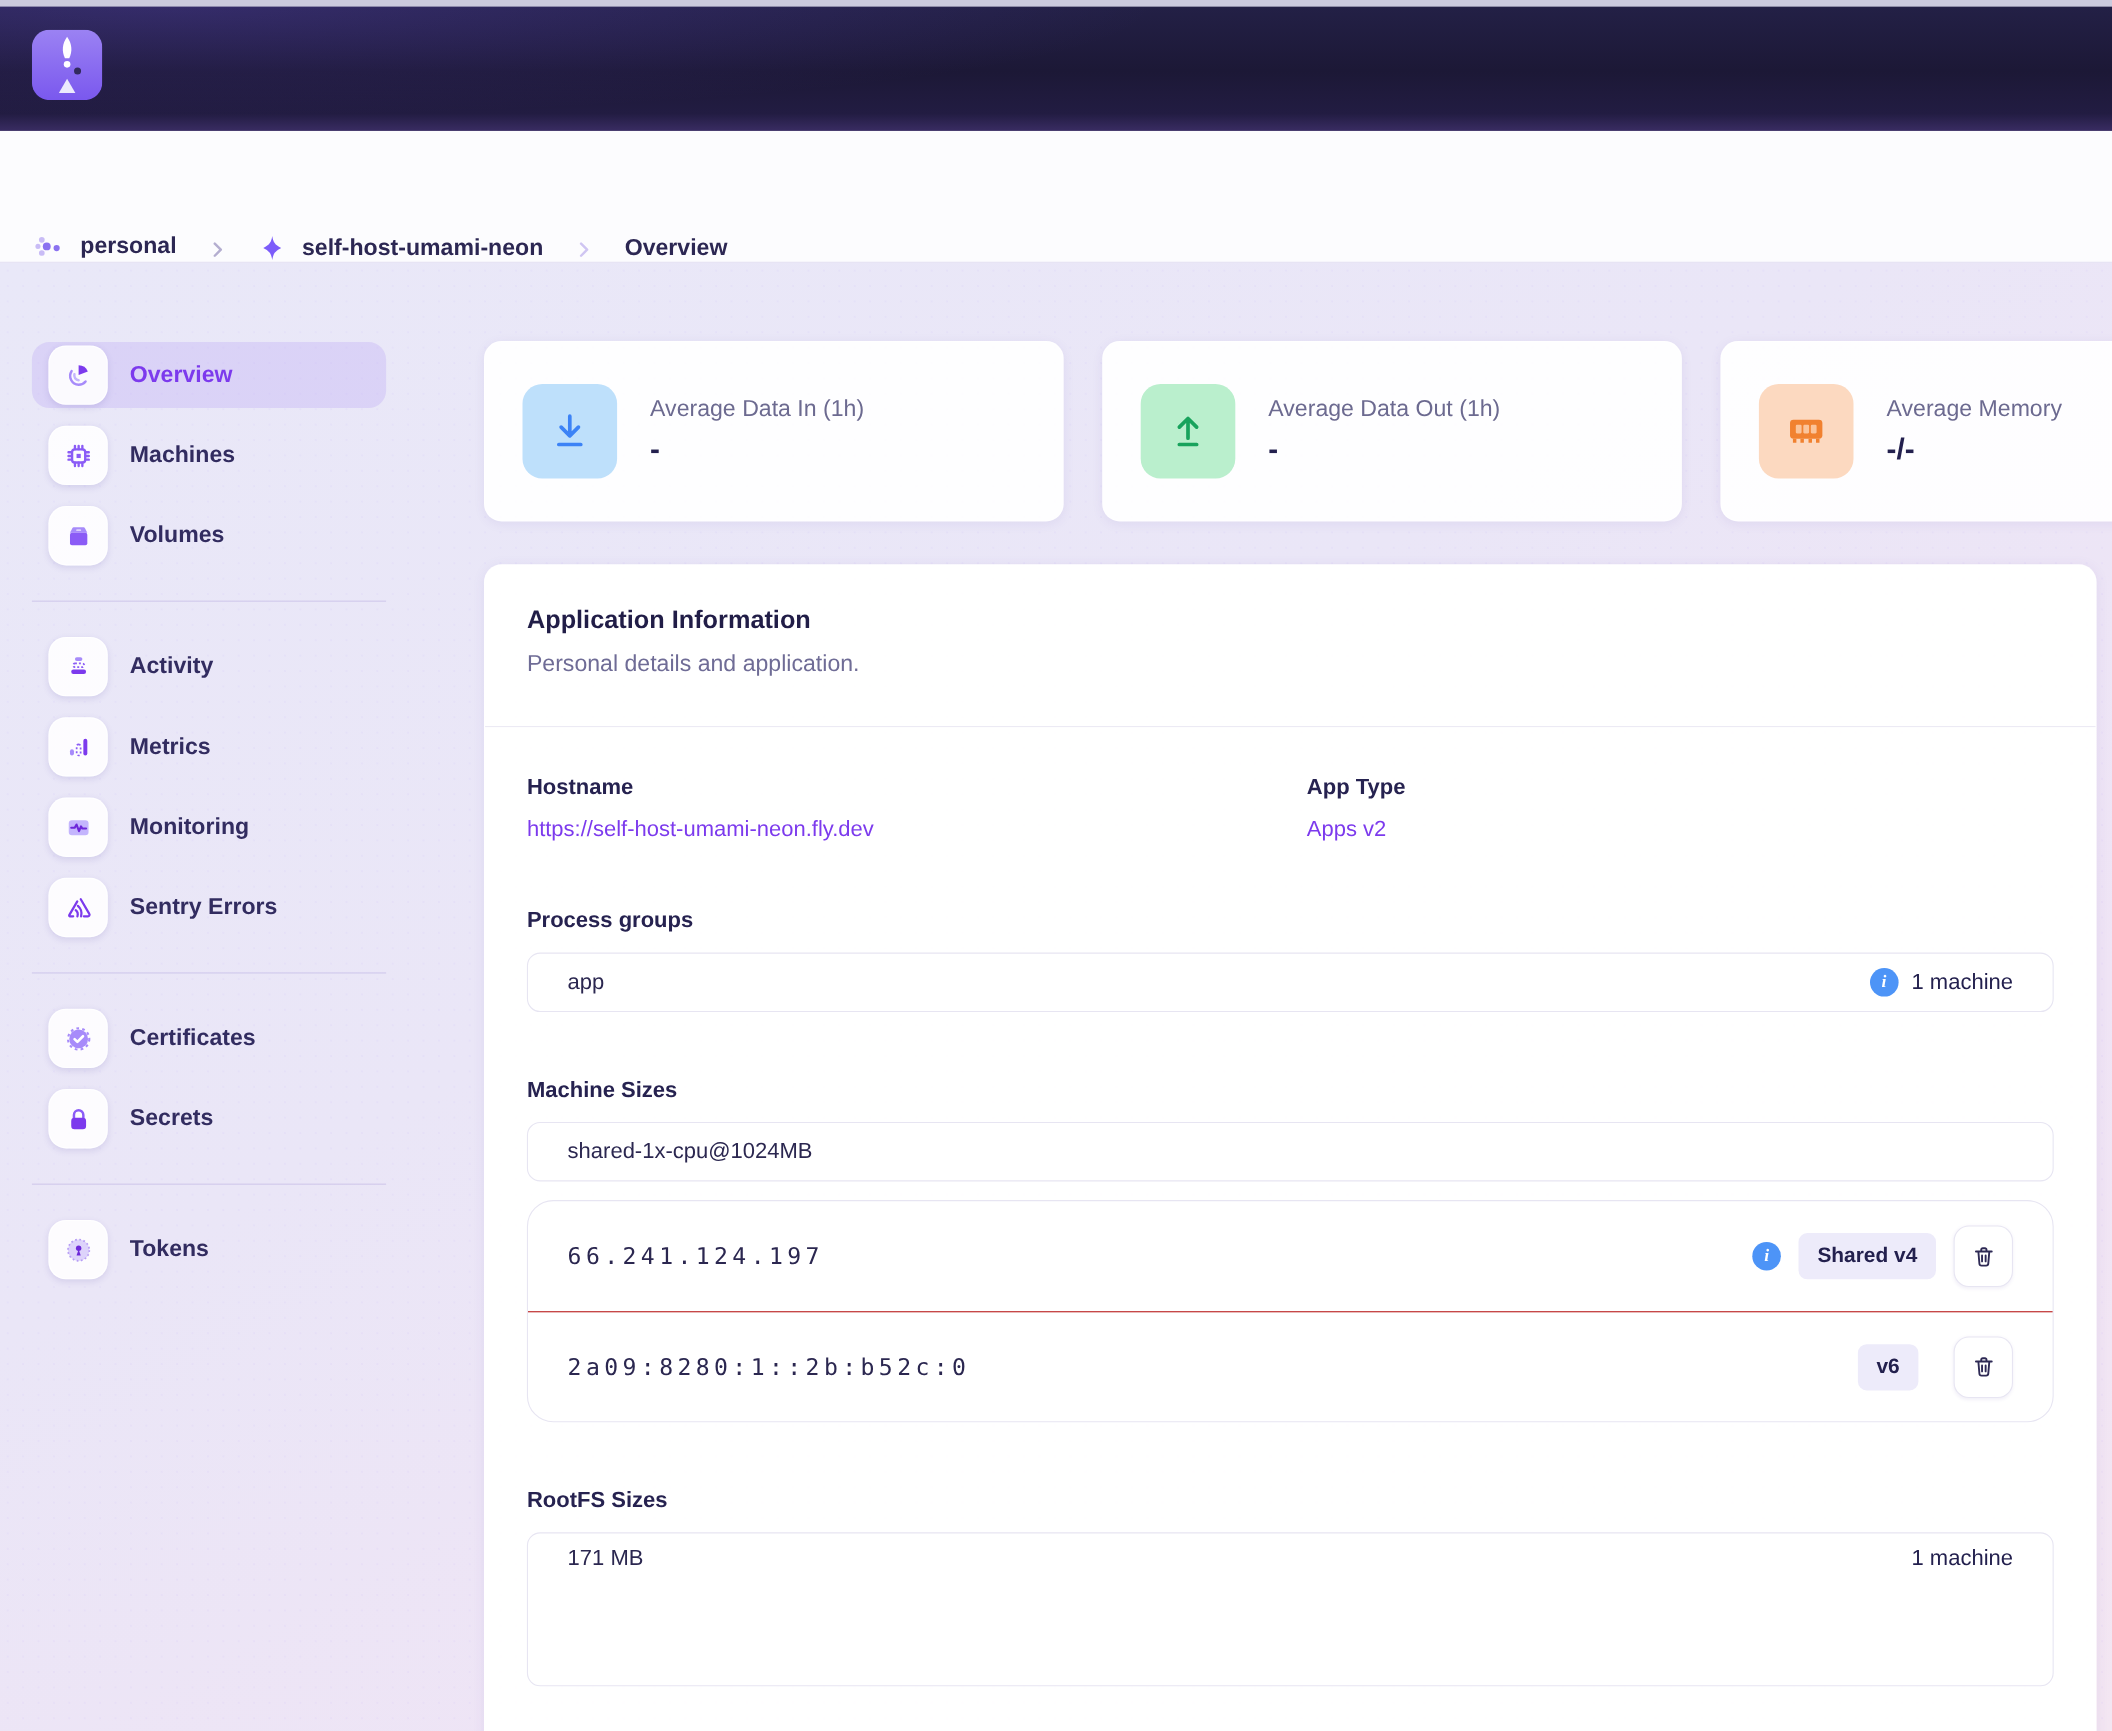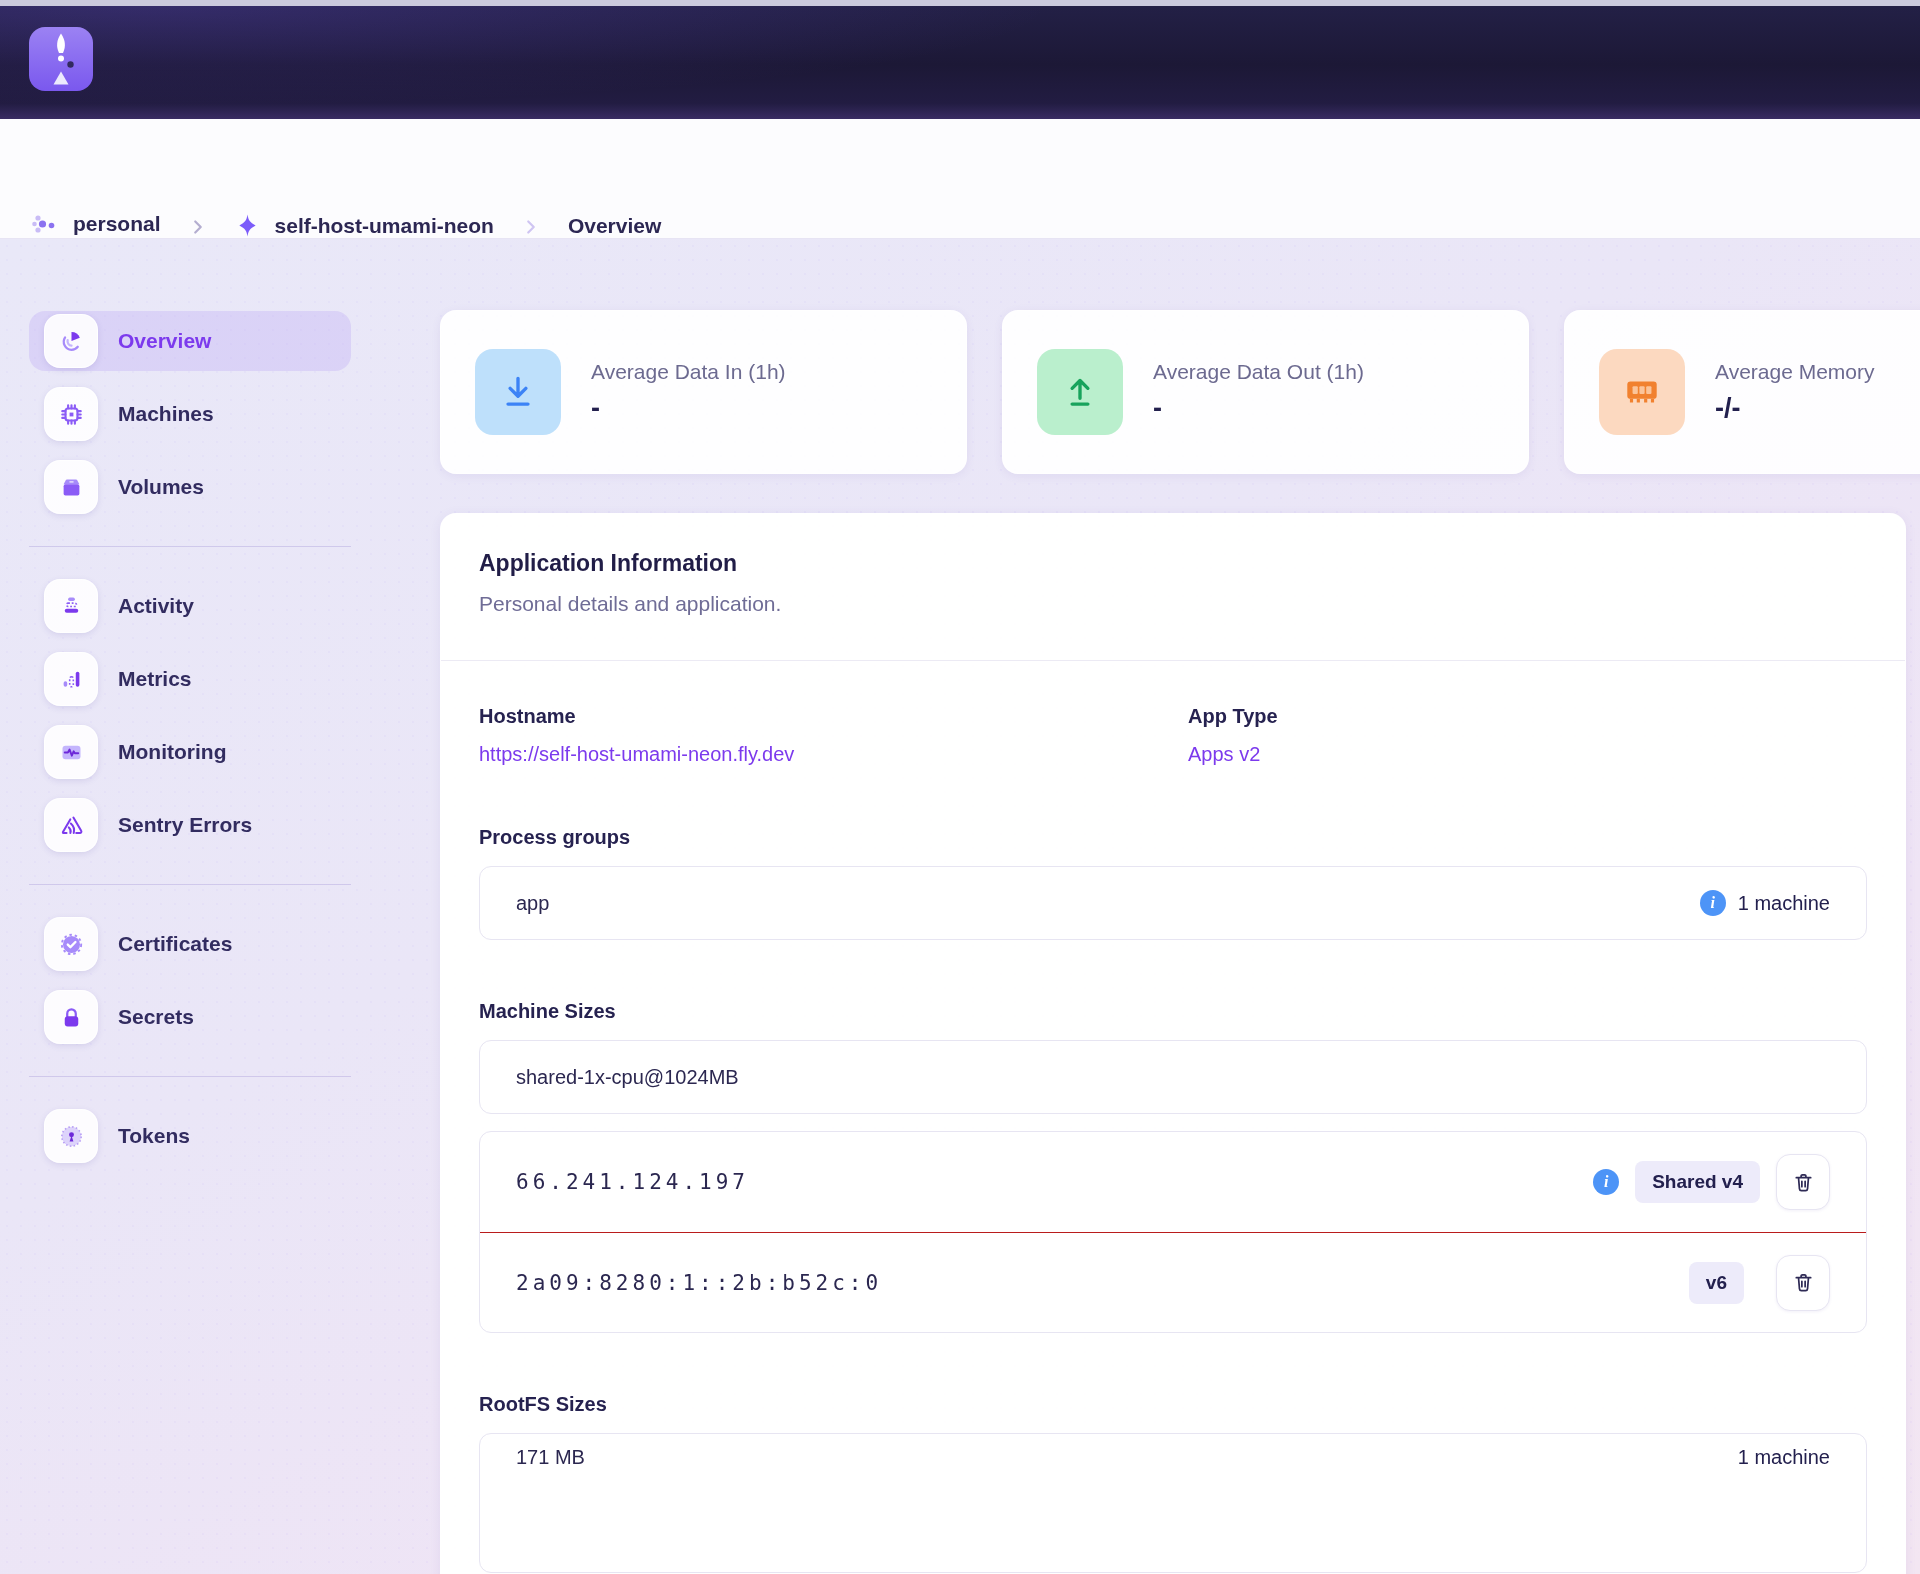--- a/index.html
+++ b/index.html
@@ -58,30 +58,30 @@
   .card-title { font-size:23px; font-weight:700; color:#211d47; }
   .card-subtitle { margin-top:15px; font-size:21px; color:#6f6c96; }
   .card-body { padding:0 38px; }
 
   .two-col { display:grid; grid-template-columns:709px 1fr; margin-top:44px; }
   .field-label { font-size:20px; font-weight:600; color:#262250; }
   .field-link { display:inline-block; margin-top:15px; font-size:20px; font-weight:500;
     color:#7c3aed; text-decoration:none; cursor:pointer; }
 
   .section-label { margin-top:60px; font-size:20px; font-weight:600; color:#262250; }
-  .pill-box { margin-top:17px; height:74px; border:1px solid #e7e5f2; border-radius:12px;
+  .pill-box { margin-top:17px; height:54px; border:1px solid #e7e5f2; border-radius:12px;
     background:#fff; display:flex; align-items:center; justify-content:space-between; padding:0 36px; }
   .box-text { font-size:20px; color:#2b2750; }
   .right-group { display:flex; align-items:center; gap:12px; }
   .machine-count { font-size:20px; color:#23204e; }
   .info-dot { width:26px; height:26px; border-radius:50%; background:#4d94f7; color:#fff;
     font-family:"Liberation Serif", serif; font-style:italic; font-weight:700; font-size:16px;
     display:flex; align-items:center; justify-content:center; cursor:pointer; flex:0 0 auto; }
 
-  .ip-box { margin-top:17px; border:1px solid #e7e5f2; border-radius:12px; background:#fff; }
+  .ip-box { margin-top:17px; border:1px solid #e7e5f2; border-radius:24px; background:#fff; }
   .ip-row { height:100px; display:flex; align-items:center; justify-content:space-between; padding:0 36px; }
   .ip-row + .ip-row { border-top:1px solid #b91c1c; }
   .mono { font-family:"DejaVu Sans Mono", monospace; font-size:21px; letter-spacing:4px; color:#2b2750; }
   .badge { background:#edebfa; border-radius:8px; padding:10px 17px; font-size:19px;
     font-weight:600; color:#23204e; }
   .trash-btn { width:54px; height:56px; border-radius:14px; border:1px solid #e7e5f2; background:#fff;
     box-shadow:0 1px 3px rgba(84,63,160,.08); display:flex; align-items:center; justify-content:center; cursor:pointer; }
 
   .rootfs-box { margin-top:17px; height:140px; border:1px solid #e7e5f2; border-radius:12px;
     background:#fff; display:flex; align-items:flex-start; justify-content:space-between; padding:12px 36px 0 36px; }

